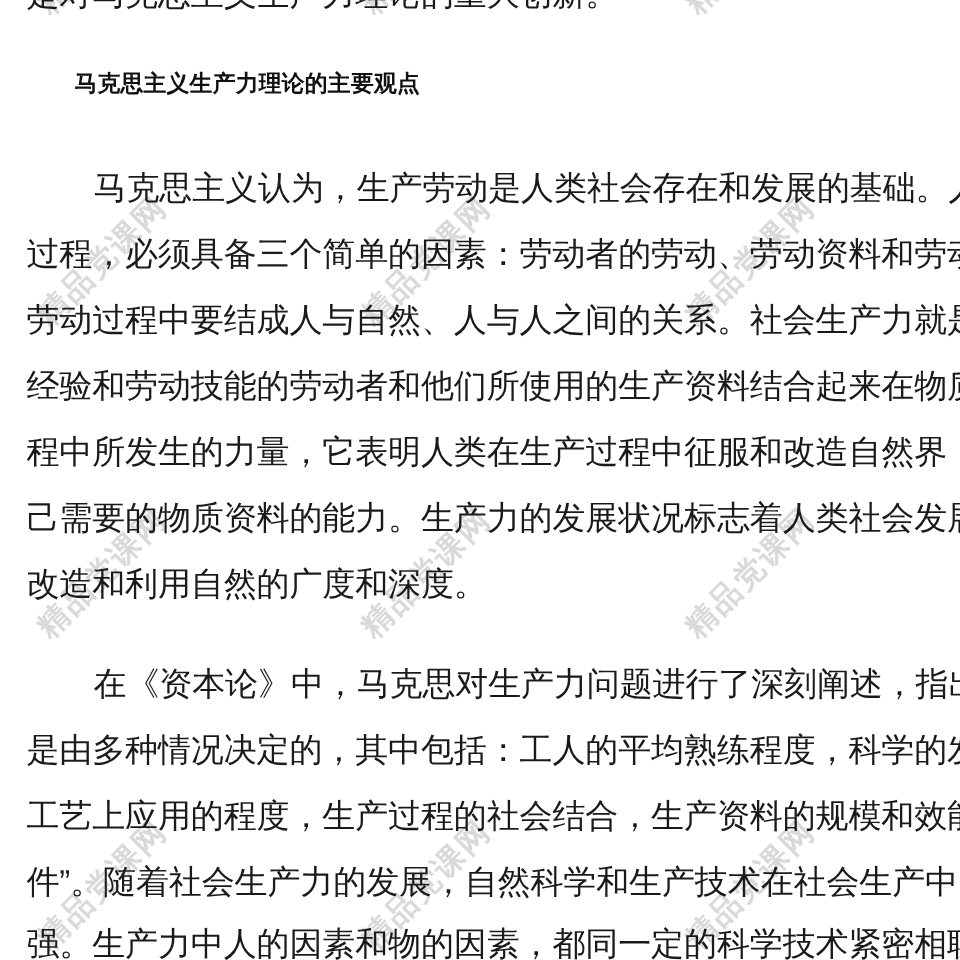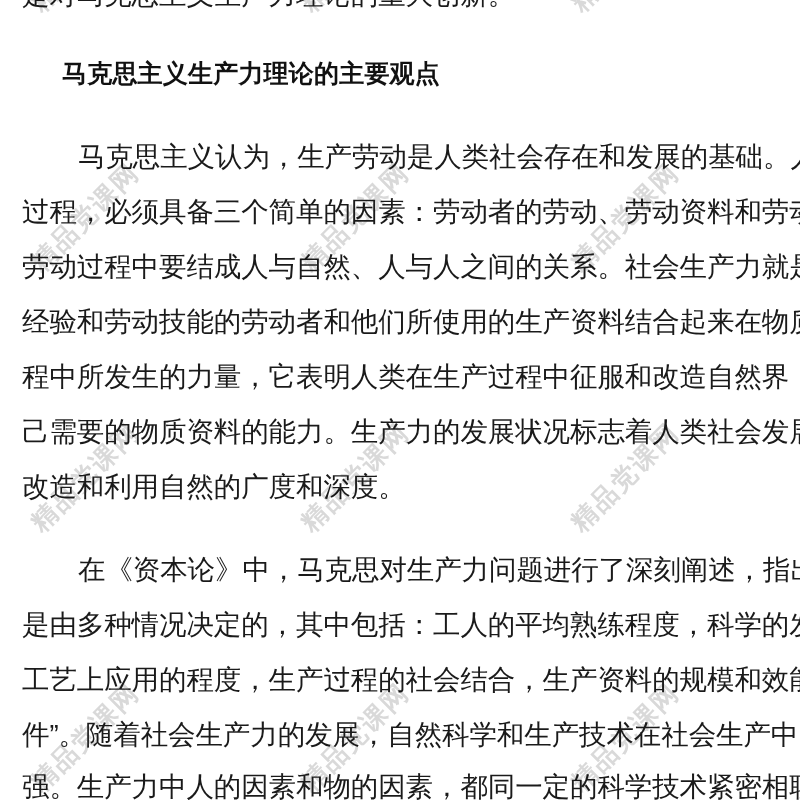--- a/index.html
+++ b/index.html
@@ -65,21 +65,21 @@
   }
 
   .doc-line.clipped-top {
     top: -22px;
   }
 
   .section-heading {
     position: absolute;
     left: 62px;
     top: 57px;
-    font-size: 25px;
+    font-size: 19px;
     font-weight: 700;
     color: #111111;
     white-space: nowrap;
     letter-spacing: 0.2px;
     font-family: "Liberation Sans", "DejaVu Sans", sans-serif;
   }
 
   .indent {
     padding-left: 56px;
   }

